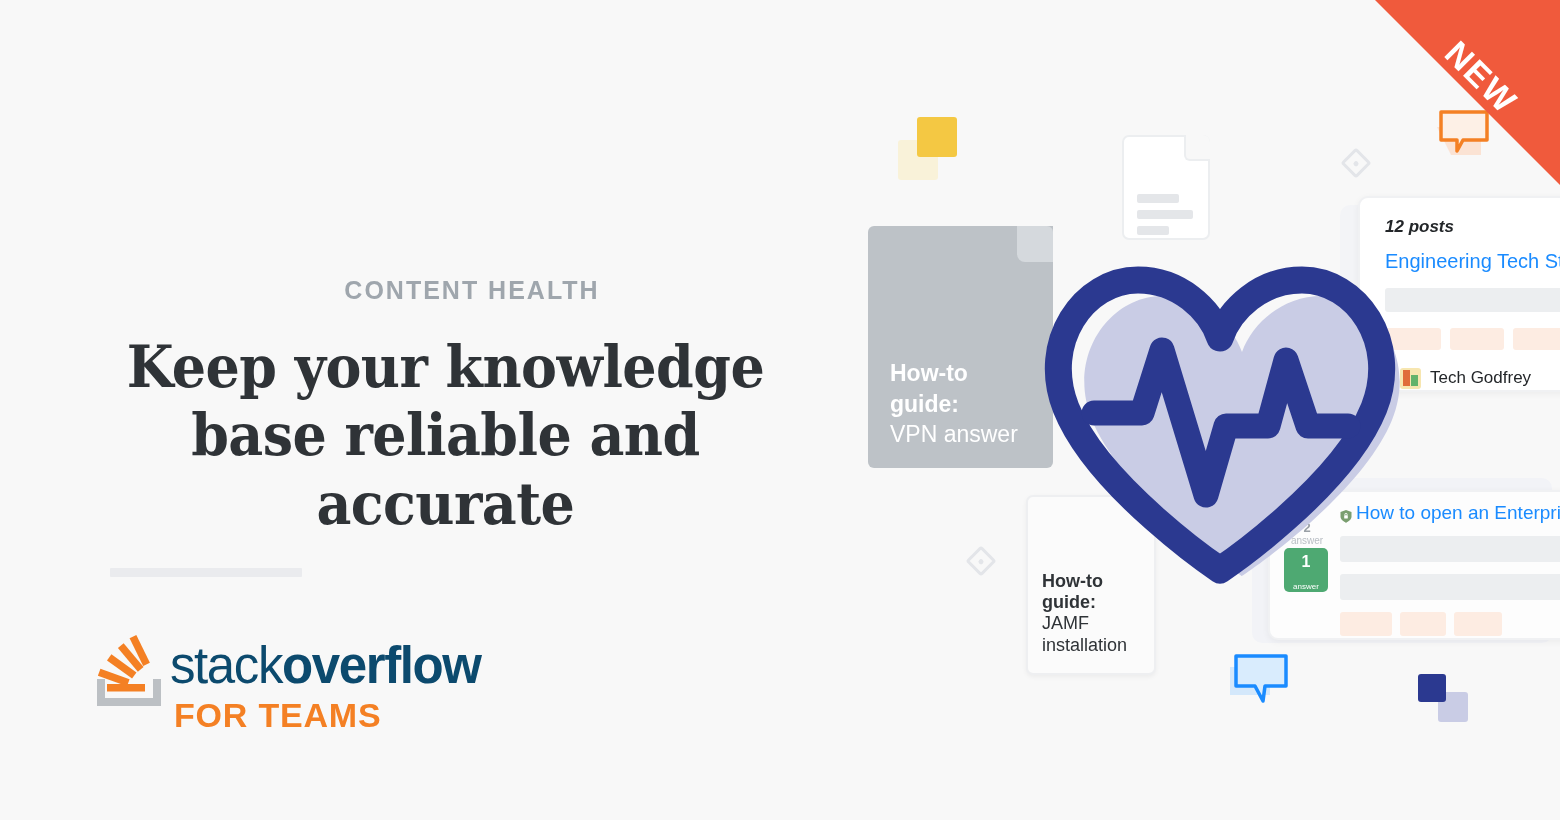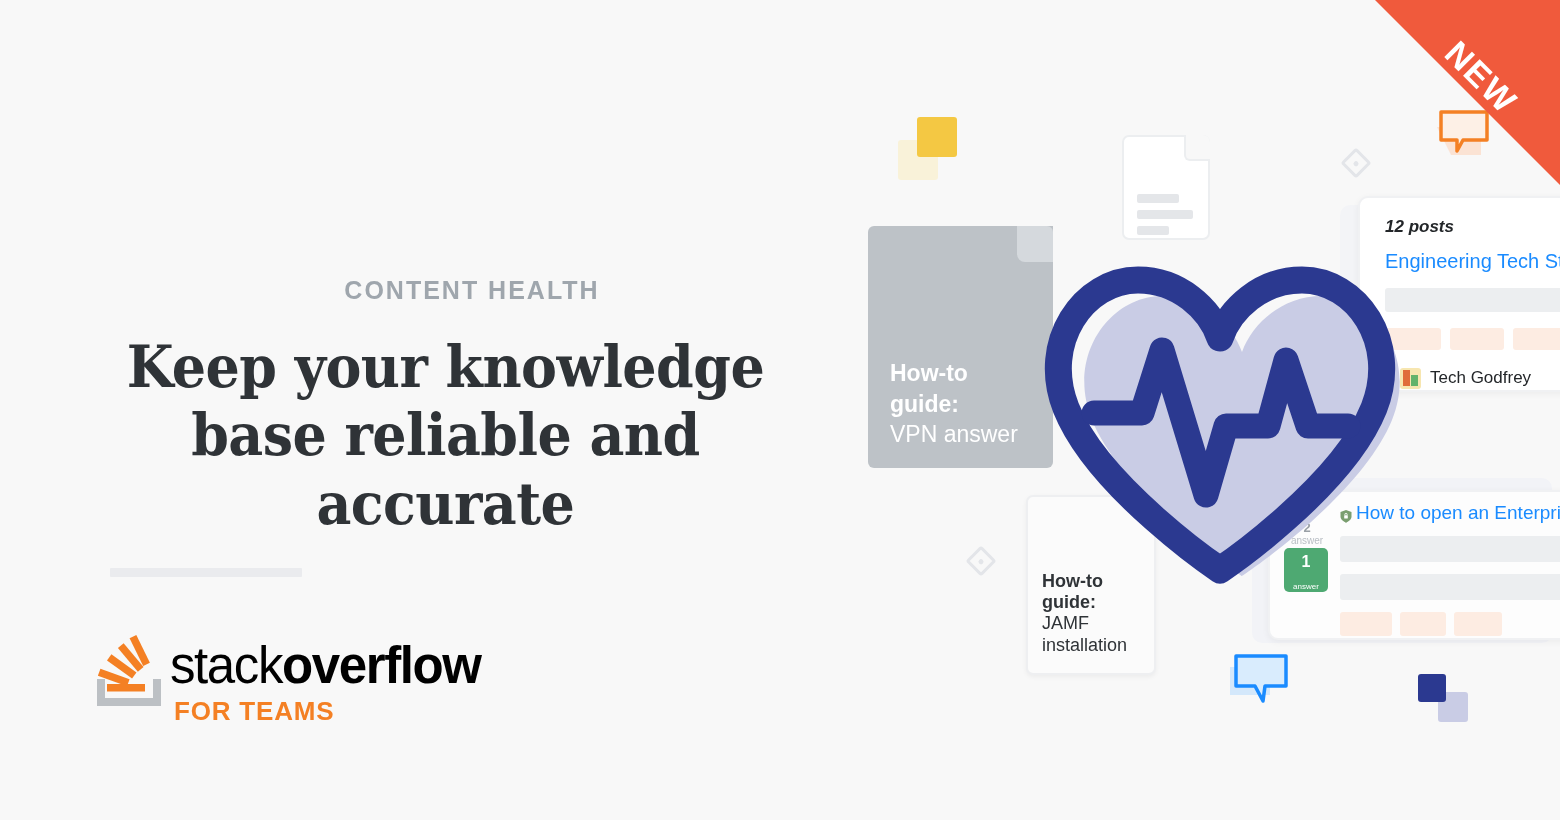--- a/index.html
+++ b/index.html
@@ -55,28 +55,28 @@
   
   .logo {
     position:absolute;
     left:92px; top:628px;
     width:420px; height:105px;
   }
   .logo-icon { position:absolute; left:0; top:4px; width:78px; height:78px; }
   .logo-word {
     position:absolute; left:78px; top:12px;
     font-size:51px; line-height:1;
-    color:#000000; letter-spacing:-1.4px;
+    color:#0c4a6e; letter-spacing:-1.4px;
     white-space:nowrap;
   }
   .logo-word .lw-light { font-weight:normal; }
   .logo-word .lw-bold  { font-weight:bold; }
   .logo-teams {
     position:absolute; left:82px; top:68px;
-    font-size:26px; font-weight:bold;
+    font-size:34px; font-weight:bold;
     letter-spacing:0.8px;
     color:#f48024;
     white-space:nowrap;
     text-align:center;
   }
 
   
   .art { position:absolute; left:840px; top:0; width:720px; height:820px; }
 
   

